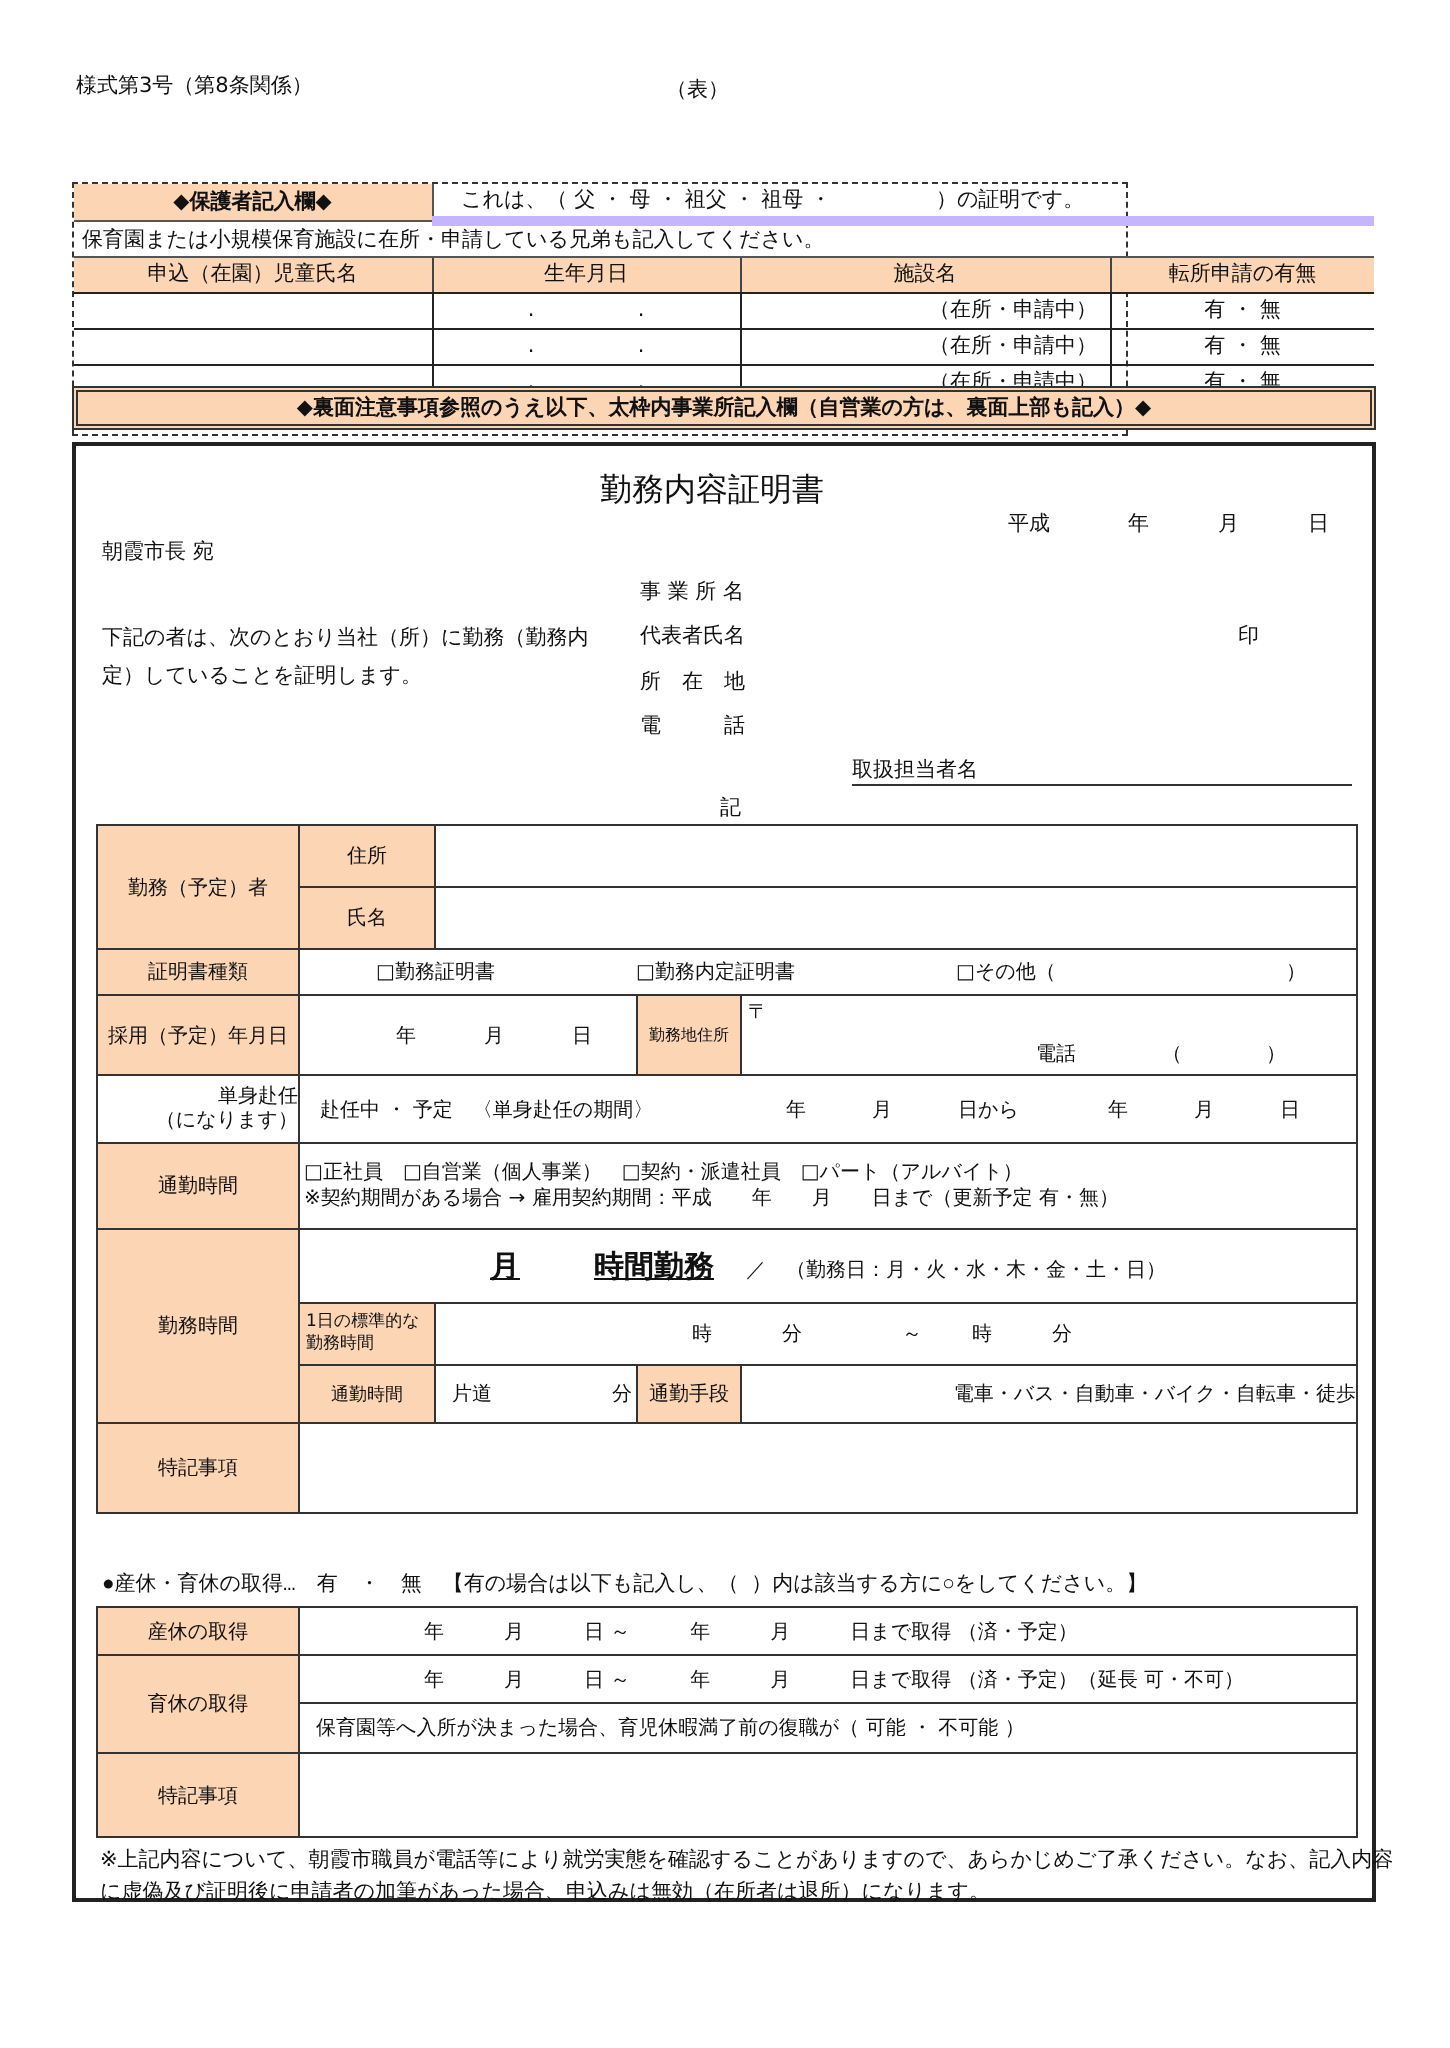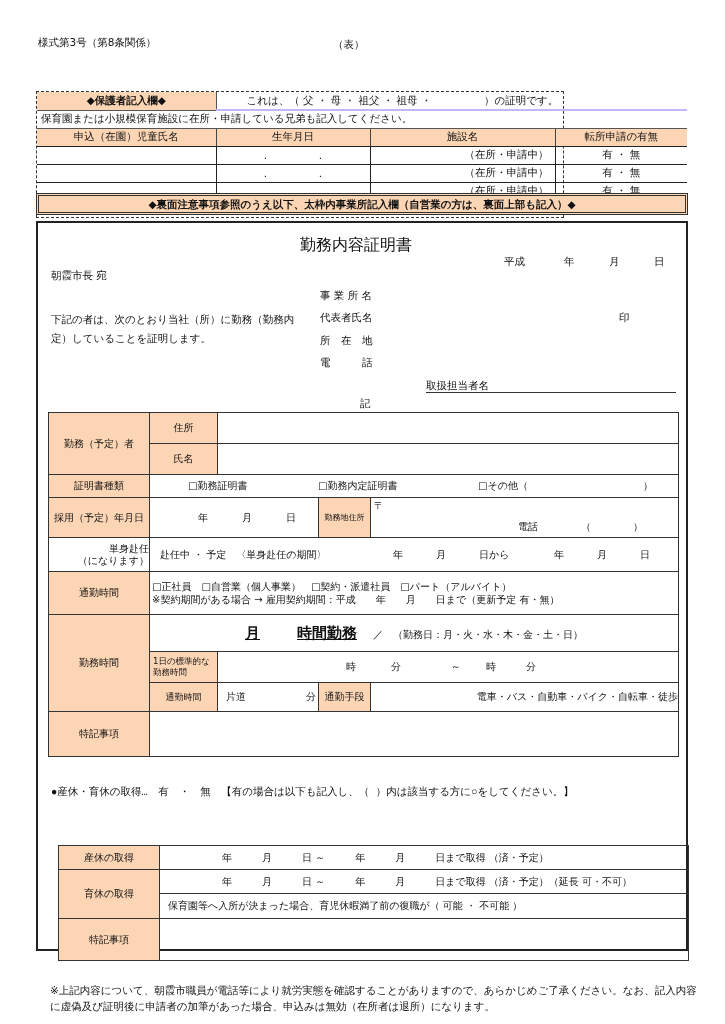--- a/index.html
+++ b/index.html
@@ -41,45 +41,45 @@
   #seal { left: 581px; top: 88px; font-size: 10.5px; }
   #handler { left: 388px; top: 156px; width: 250px; border-bottom: 1px solid #333; font-size: 10.5px; line-height: 13px; }
   #ki { left: 322px; top: 174px; font-size: 10.5px; }
 
   #detail { position: absolute; left: 10px; top: 189px; width: 630px; }
   #detail td { border: 1px solid #333; font-size: 10px; }
   #detail td.lab { background: #fcd5b4; text-align: center; }
   .sp { display: inline-block; }
 
   #leave-head { left: 13px; top: 562px; font-size: 10.5px; font-family: Liberation Mono, monospace; }
-  #leave { position: absolute; left: 20px; top: 580px; width: 630px; margin-top: 42px; }
+  #leave { position: absolute; left: 10px; top: 580px; width: 630px; }
   #leave td { border: 1px solid #333; font-size: 10px; }
   #leave td.lab { background: #fcd5b4; text-align: center; }
 
-  #footnote { left: 50px; top: 982px; font-size: 10.5px; line-height: 16px; white-space: normal; width: 650px; }
+  #footnote { left: 50px; top: 922px; font-size: 10.5px; line-height: 16px; white-space: normal; width: 650px; }
   .work-big { font-size: 15px; font-weight: bold; text-decoration: underline; }
 </style>
 </head>
 <body>
 
 <div class="abs" id="form-no">様式第3号（第8条関係）</div>
 <div class="abs" id="omote">（表）</div>
 
 <div class="abs" id="guardian">
   <table>
     <colgroup>
         <col style="width:179px">
         <col style="width:154px">
         <col style="width:185px">
         <col style="width:132px">
       </colgroup>
     <tbody>
         <tr>
       <td class="g-head peach">◆保護者記入欄◆</td>
-      <td colspan="3" style="border-bottom:2px solid #c4b5fd;padding-left:30px;">これは、（ 父 ・ 母 ・ 祖父 ・ 祖母 ・　　　　　）の証明です。</td>
+      <td colspan="3" style="border-bottom:5px solid #c4b5fd;padding-left:14px;">これは、（ 父 ・ 母 ・ 祖父 ・ 祖母 ・　　　　　）の証明です。</td>
     </tr>
     <tr>
           <td colspan="4" class="g-line">保育園または小規模保育施設に在所・申請している兄弟も記入してください。</td>
         </tr>
     <tr class="g-cols peach">
       <td>申込（在園）児童氏名</td>
       <td>生年月日</td>
       <td>施設名</td>
       <td>転所申請の有無</td>
     </tr>

